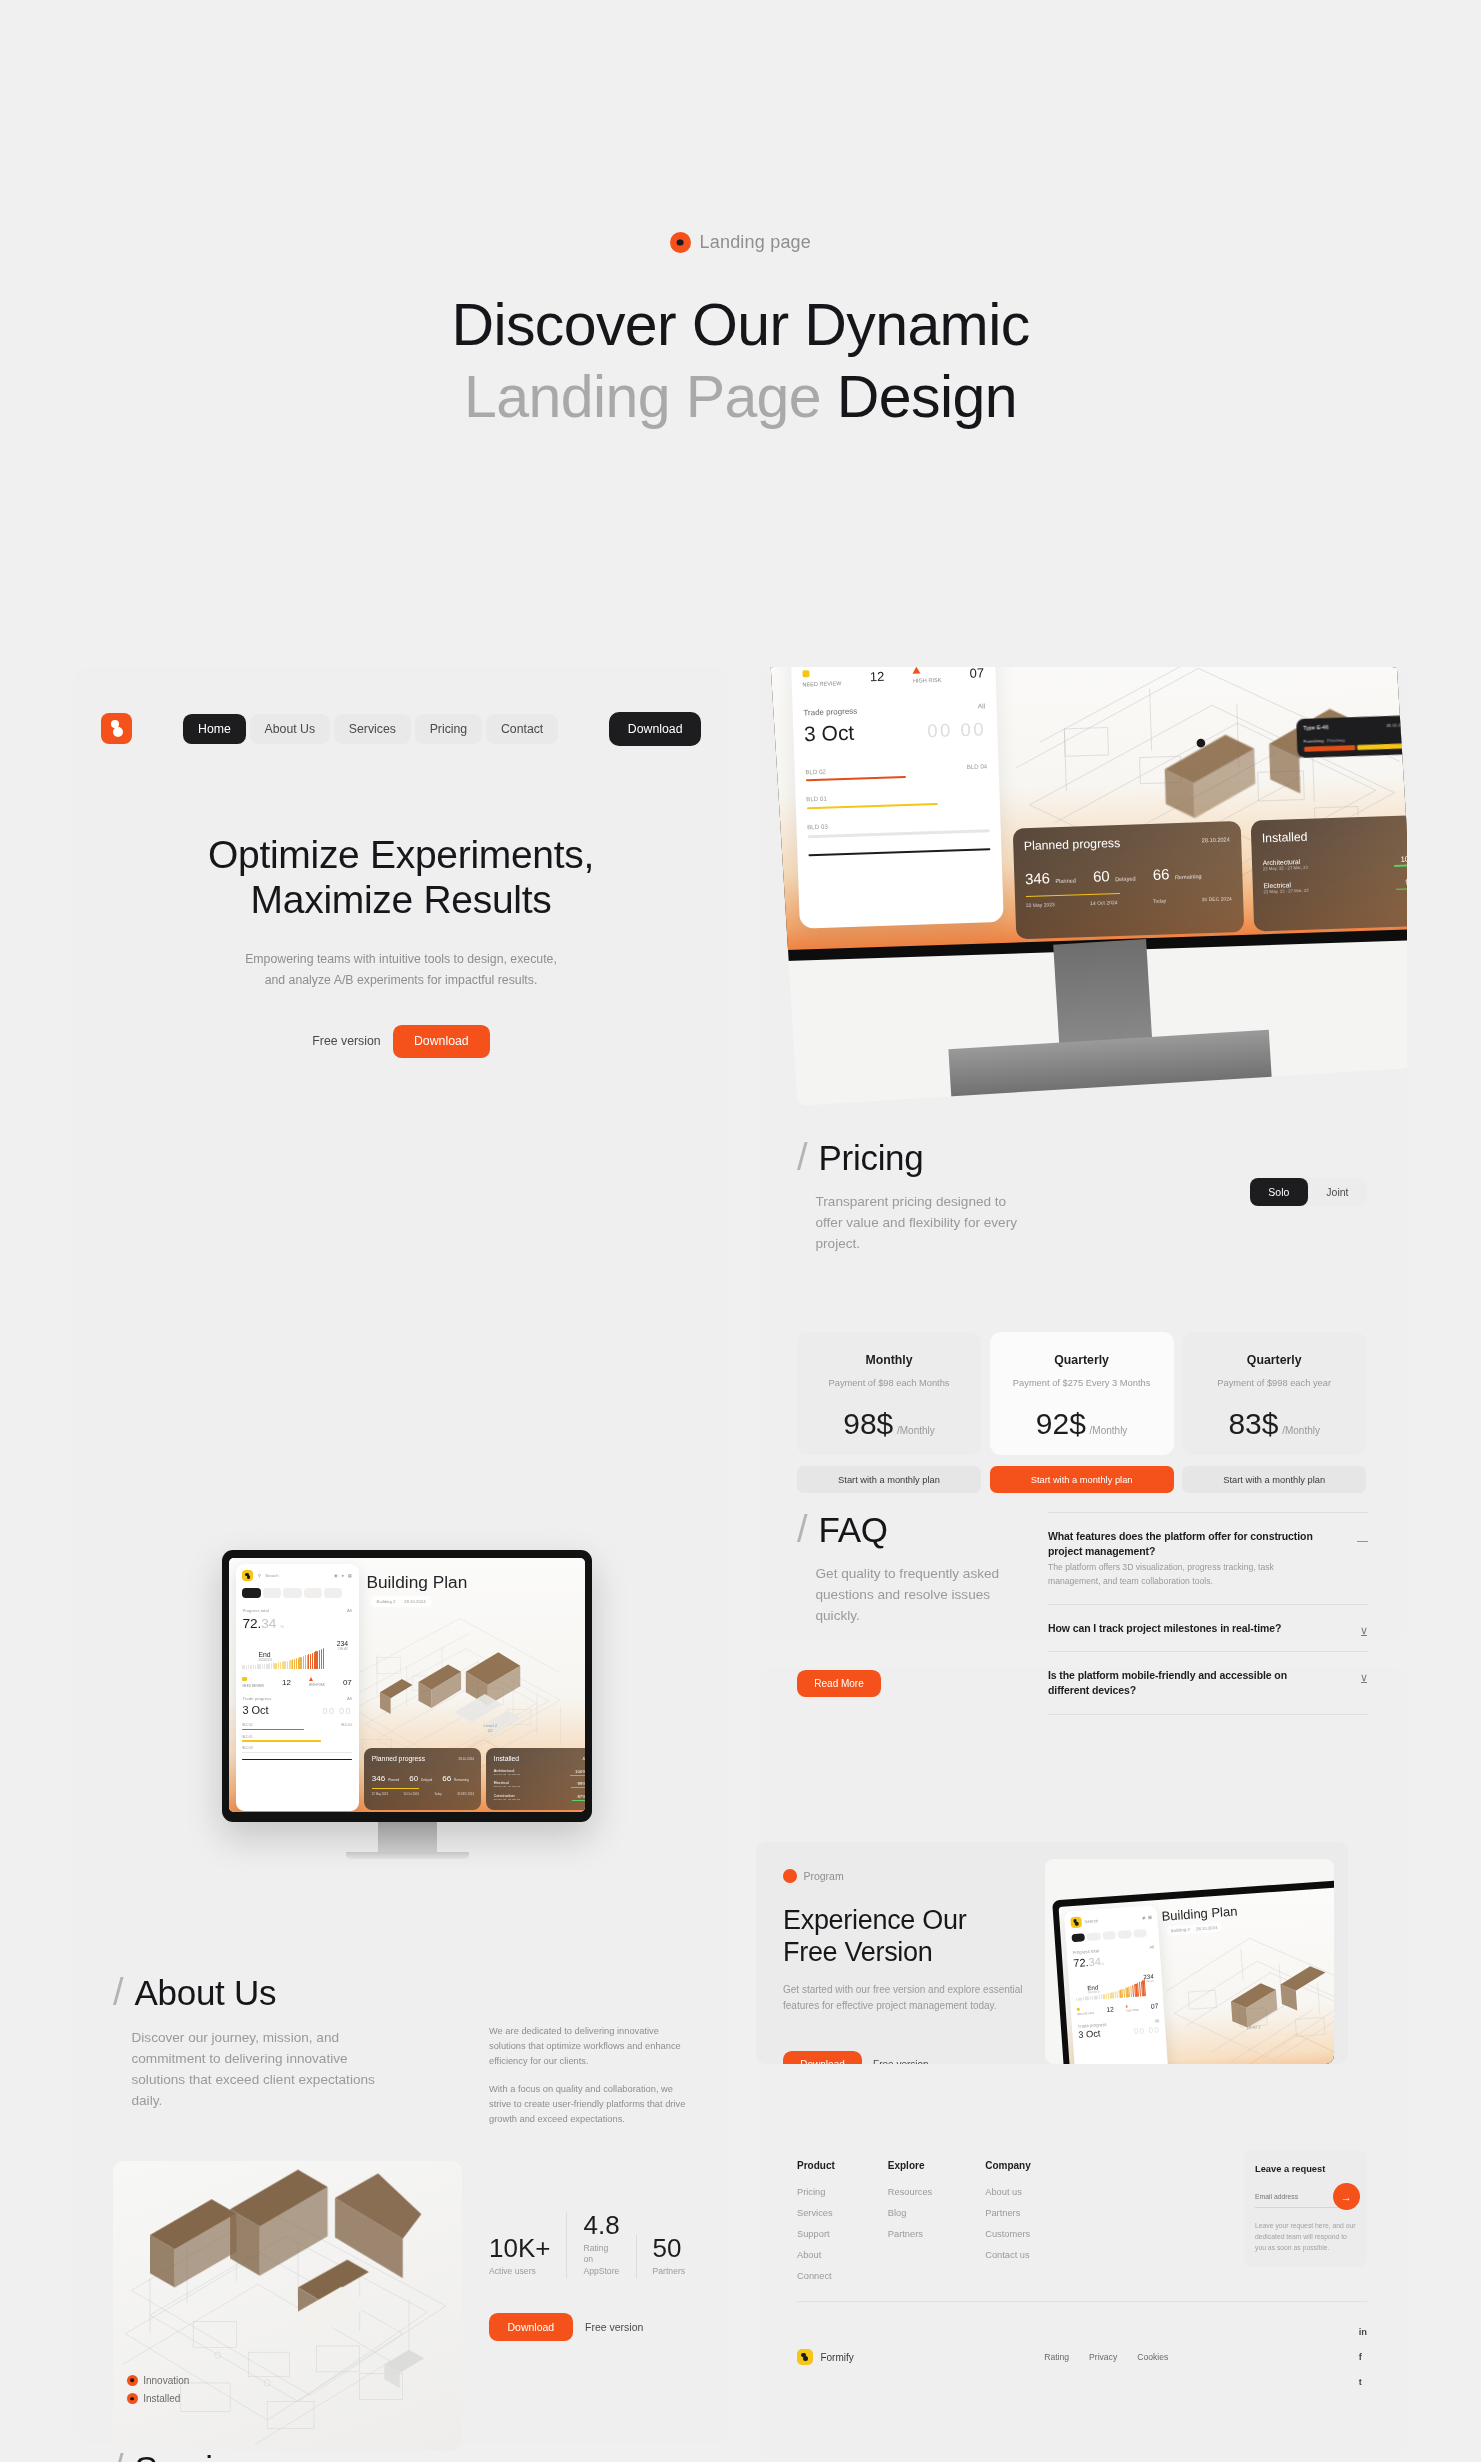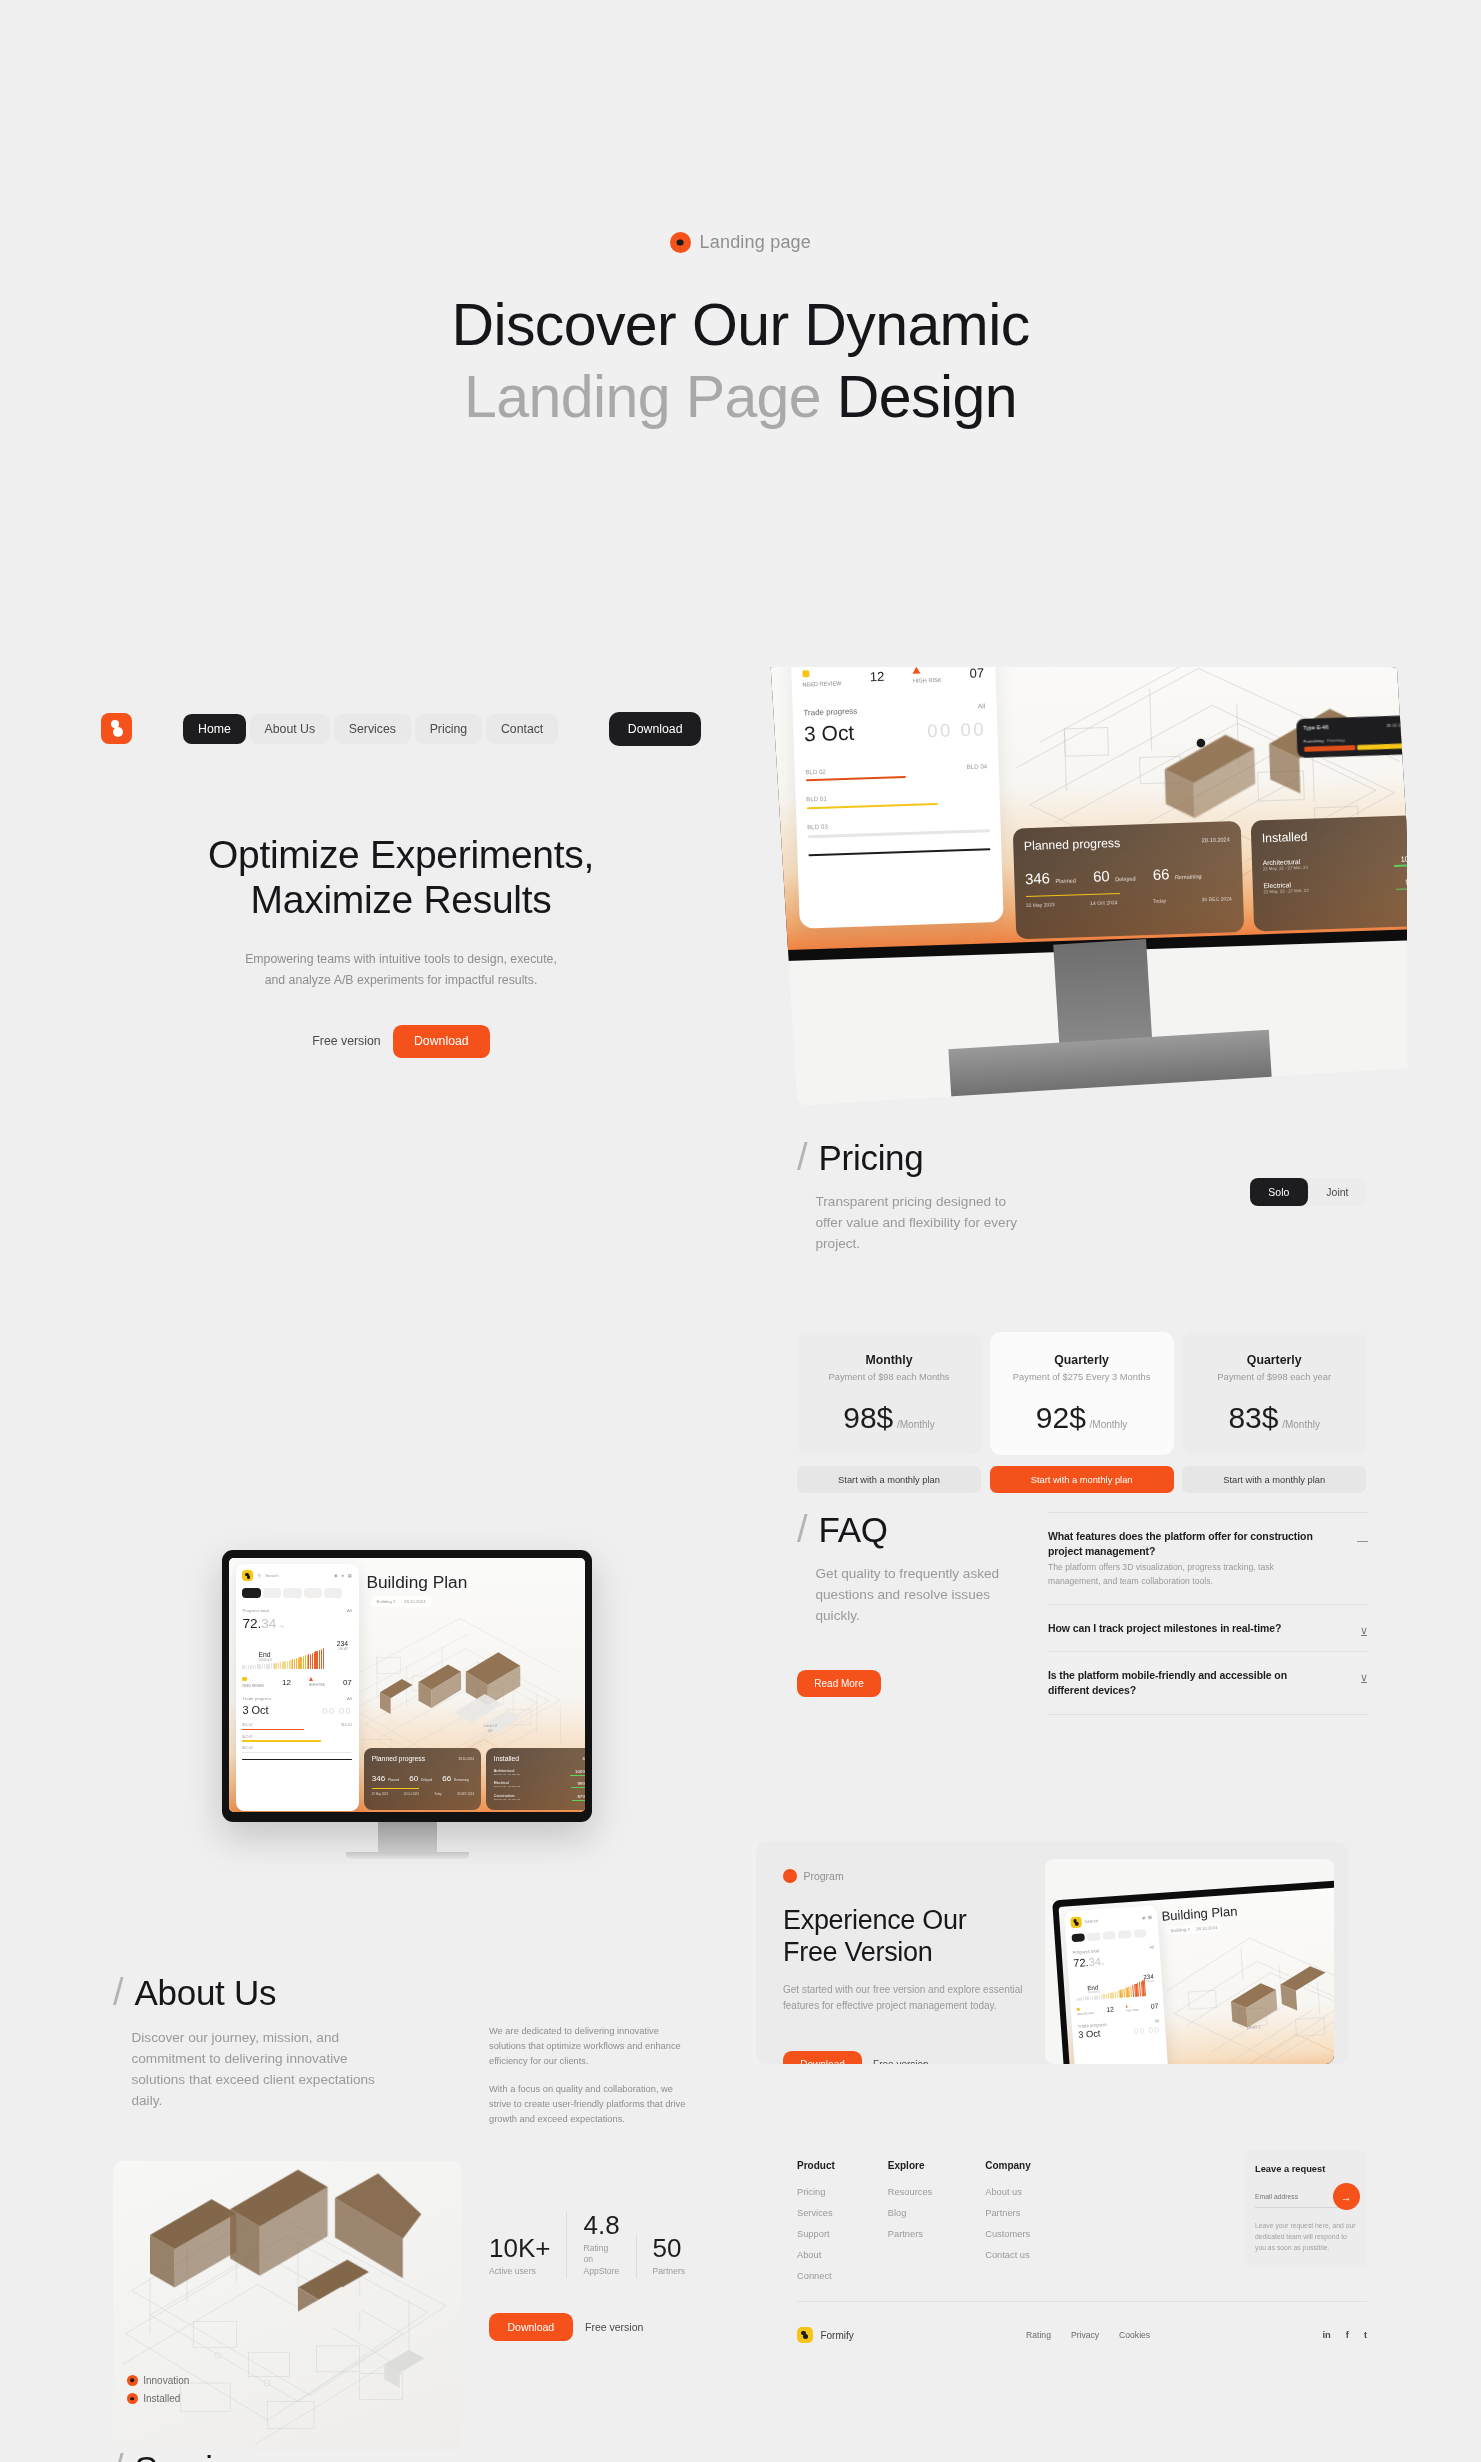--- a/index.html
+++ b/index.html
@@ -170,21 +170,21 @@
 
   
   .pricing{position:absolute;left:797px;top:1140px;width:570px;}
   .toggle-sj{position:absolute;right:0;top:38px;display:flex;background:#ececec;border-radius:8px;}
   .toggle-sj .t{padding:8px 18.5px;font-size:10.5px;border-radius:8px;color:#4a4a4a;}
   .toggle-sj .t.active{background:#1d1d1f;color:#fff;}
   .plans{display:flex;gap:8.6px;margin-top:78px;}
   .plan{width:184px;border-radius:11px;background:#ececec;padding:21px 12.3px 16px;text-align:center;height:123px;position:relative;}
   .plan.featured{background:#fbfbfb;}
   .plan h5{font-size:12.3px;font-weight:700;color:#1d1d1f;}
-  .plan .pay{margin-top:5px;font-size:9.3px;color:#9a9a9a;font-weight:300;}
+  .plan .pay{margin-top:11px;font-size:9.3px;color:#9a9a9a;font-weight:300;}
   .plan .price{margin-top:21px;font-size:30px;font-weight:300;color:#1d1d1f;line-height:1;}
   .plan .price small{font-size:10px;color:#9a9a9a;margin-left:3.7px;}
   .plan-btns{display:flex;gap:8.6px;margin-top:11px;}
   .plan-btns .btn{width:184px;padding:8.6px 0;font-size:9.3px;border-radius:6.8px;}
 
   
   .faq{position:absolute;left:797px;top:1512px;width:570px;}
   .faq-left{width:204px;}
   .faq-list{position:absolute;left:251px;top:0;width:320px;}
   .faq-item{border-top:0.6px solid #dfdfdf;padding:16px 0 15px;position:relative;}
@@ -216,21 +216,21 @@
   .leave-go{position:absolute;right:-3.7px;top:-2.5px;width:27px;height:27px;border-radius:50%;background:#f4521a;color:#fff;display:flex;align-items:center;justify-content:center;font-size:11px;border:none;cursor:pointer;}
   .leave-note{margin-top:13.6px;font-size:6.8px;line-height:1.55;color:#a2a2a2;font-weight:300;}
   .fbar{position:absolute;left:0;top:141px;width:570px;border-top:0.6px solid #e1e1e1;padding-top:25px;display:flex;align-items:center;justify-content:space-between;}
   .fbrand{display:flex;align-items:center;gap:7.4px;}
   .fbrand .m{width:16px;height:16px;border-radius:5px;background:#f5c518;position:relative;}
   .fbrand .m::before{content:"";position:absolute;width:4.3px;height:4.3px;border-radius:50%;background:#1a1a1a;left:4.3px;top:3.7px;}
   .fbrand .m::after{content:"";position:absolute;width:5px;height:5px;border-radius:50%;background:#1a1a1a;left:6.2px;top:7.4px;}
   .fbrand span{font-size:10px;color:#3a3a3a;font-weight:300;}
   .flegal{display:flex;gap:20px;}
   .flegal a{font-size:8.6px;color:#6a6a6a;text-decoration:none;}
-  .fsocial{display:flex;gap:15px;}
+  .fsocial{display:flex;gap:15px;flex-direction:column;}
   .fsocial a{font-size:9.3px;color:#4a4a4a;text-decoration:none;font-weight:700;}
 </style>
 </head>
 <body>
 
 <div class="page">
 
   <div class="top-header">
     <div class="badge">
       <span class="badge-dot"></span>

